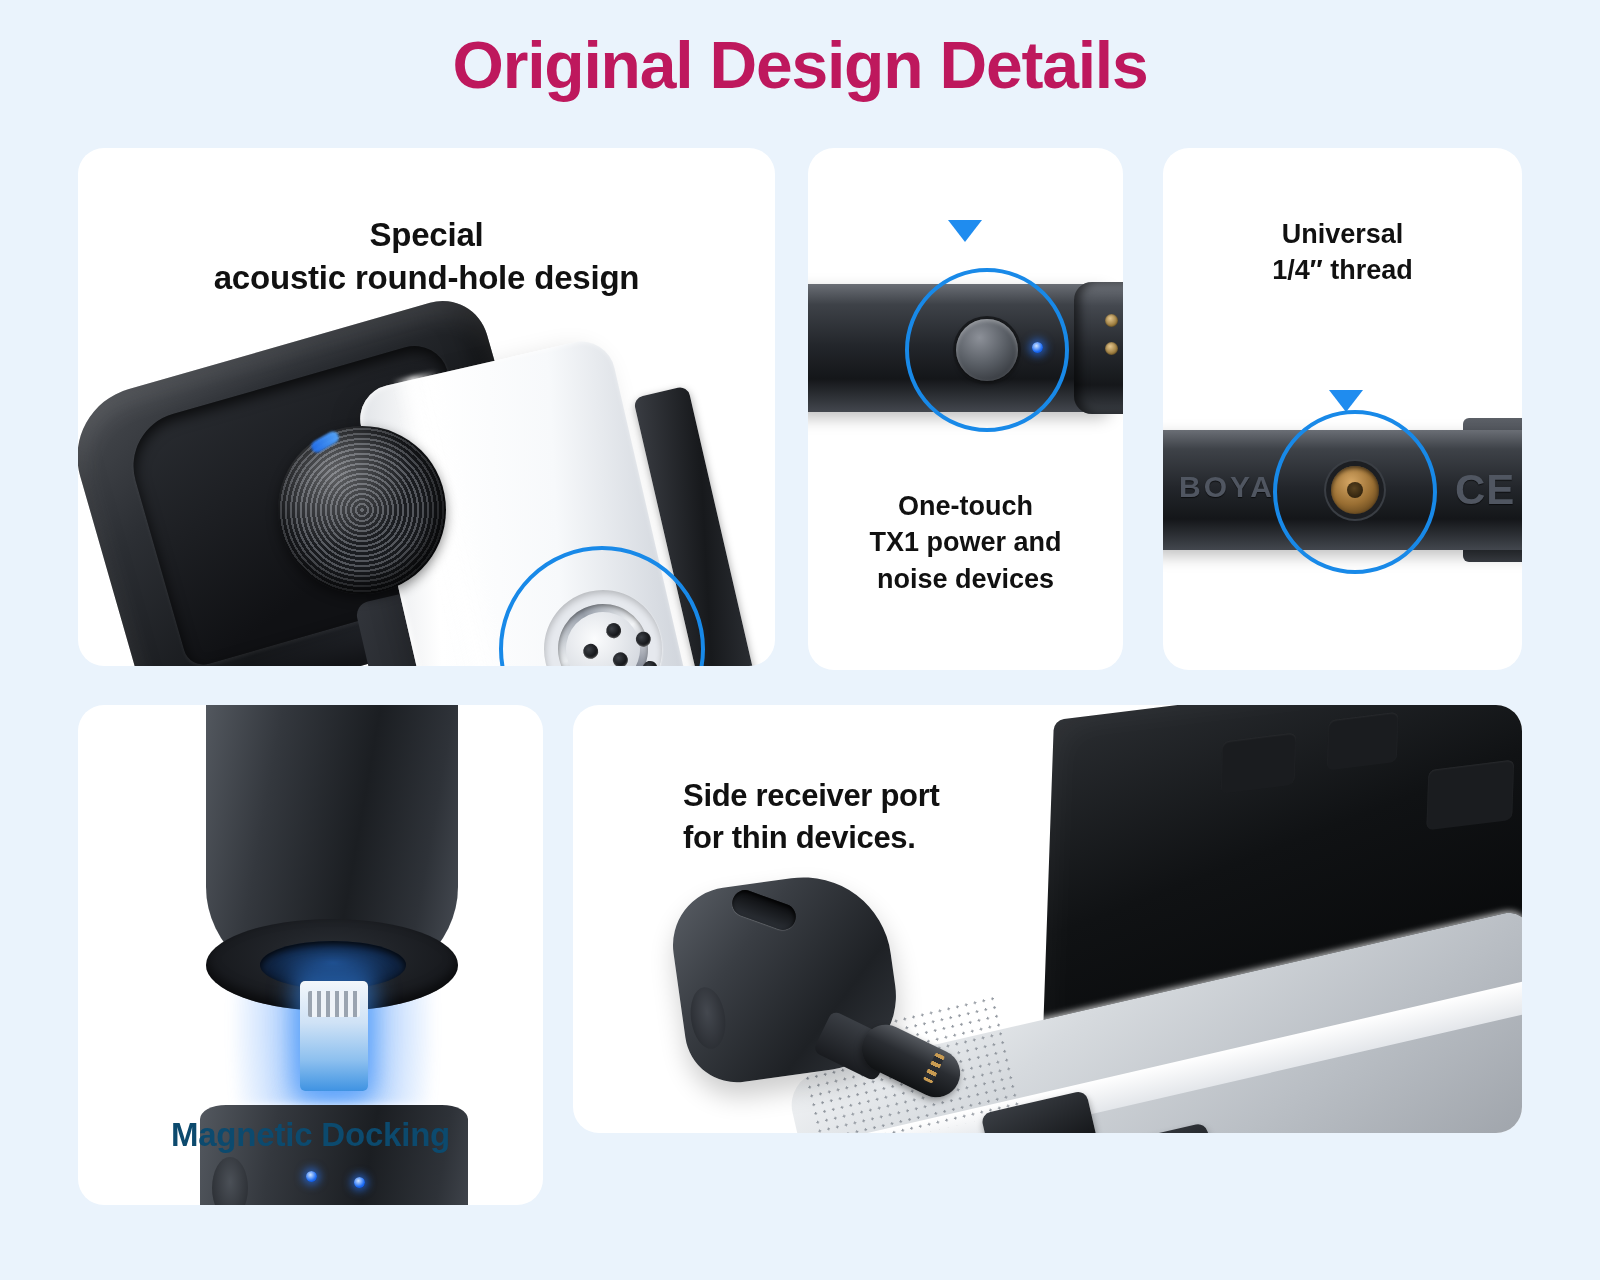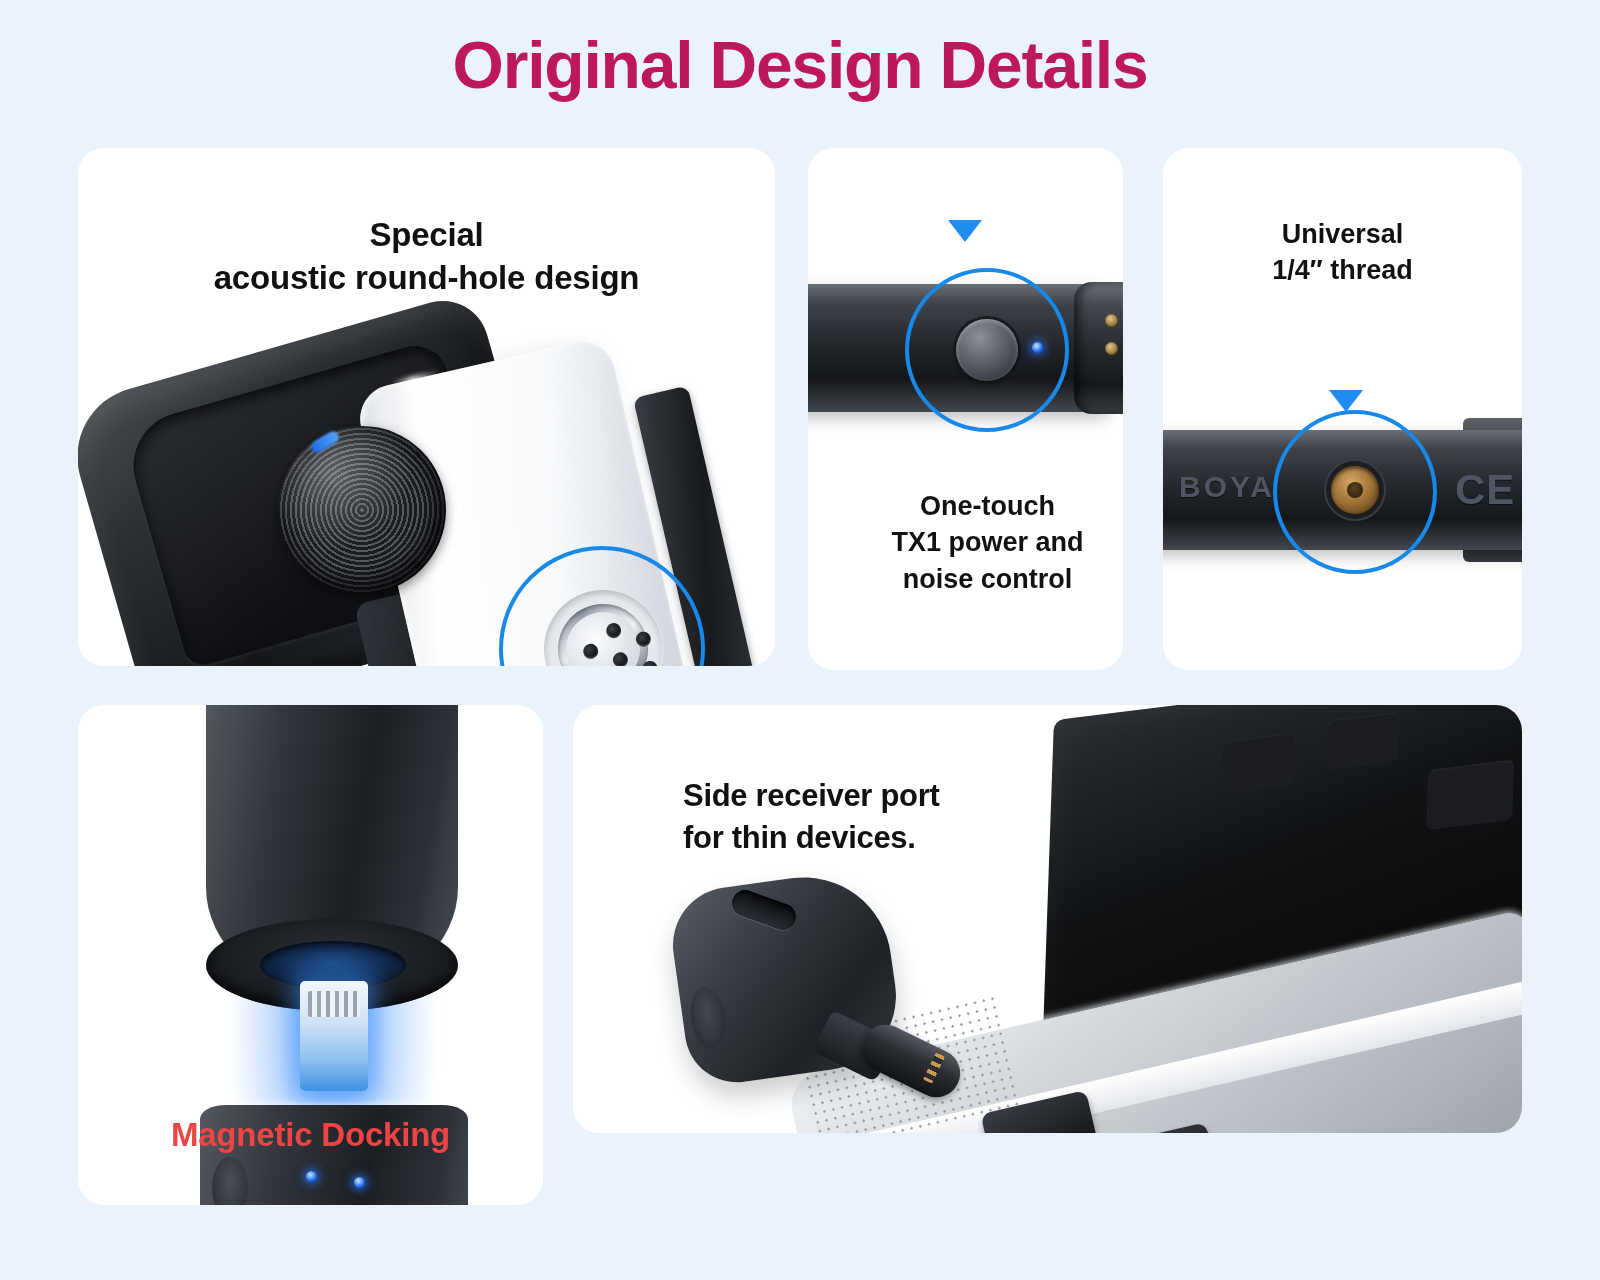--- a/index.html
+++ b/index.html
@@ -18,34 +18,34 @@
     text-align: center;
     font-size: 66px; font-weight: 900; letter-spacing: -1.2px;
     color: #be185d; line-height: 1.15;
   }
 
   
   .card {
     position: absolute; background: #ffffff; border-radius: 26px; overflow: hidden;
   }
   #card-acoustic { left: 78px;  top: 148px; width: 697px;  height: 518px; }
-  #card-power    { left: 808px; top: 148px; width: 315px;  height: 522px; padding-left: 22px; }
+  #card-power    { left: 808px; top: 148px; width: 315px;  height: 522px; }
   #card-thread   { left: 1163px;top: 148px; width: 359px;  height: 522px; }
   #card-magnetic { left: 78px;  top: 705px; width: 465px;  height: 500px; }
   #card-receiver { left: 573px; top: 705px; width: 949px;  height: 428px; }
 
   
   .cap {
     position: absolute; width: 100%; text-align: center;
     font-weight: 700; color: #111; line-height: 1.3;
   }
   #cap-acoustic { top: 66px; font-size: 33px; letter-spacing: -0.2px; }
   #cap-power    { top: 340px; font-size: 27px; line-height: 1.35; }
   #cap-thread   { top: 68px; font-size: 27px; line-height: 1.35; }
-  #cap-magnetic { bottom: 48px; font-size: 33px; color: #ef4444; letter-spacing: -0.2px; }
+  #cap-magnetic { bottom: 48px; font-size: 33px; color: #0c4a6e; letter-spacing: -0.2px; }
   #cap-receiver {
     top: 70px; left: 110px; width: auto; text-align: left;
     font-size: 31px; line-height: 1.35; letter-spacing: -0.3px;
   }
 
   
   .ring {
     position: absolute; border-radius: 50%;
     border: 4px solid #1889e8; background: transparent;
   }
@@ -366,21 +366,21 @@
       <div class="barrel-cap"></div>
       <div class="pin" style="left:297px;top:166px;"></div>
       <div class="pin" style="left:297px;top:194px;"></div>
       <div class="power-btn"></div>
       <div class="led-dot" id="led-power"></div>
       <div class="ring" style="left:97px;top:120px;width:164px;height:164px;"></div>
     </div>
     <div class="cap" id="cap-power">
       <div>One-touch</div>
       <div>TX1 power and</div>
-      <div>noise control</div>
+      <div>noise devices</div>
     </div>
   </div>
 
   <div class="card" id="card-thread">
     <div class="cap" id="cap-thread">
       <div>Universal</div>
       <div>1/4″ thread</div>
     </div>
     <div style="position:absolute;inset:0;">
       <div class="tri-down" style="left:166px;top:242px;"></div>

